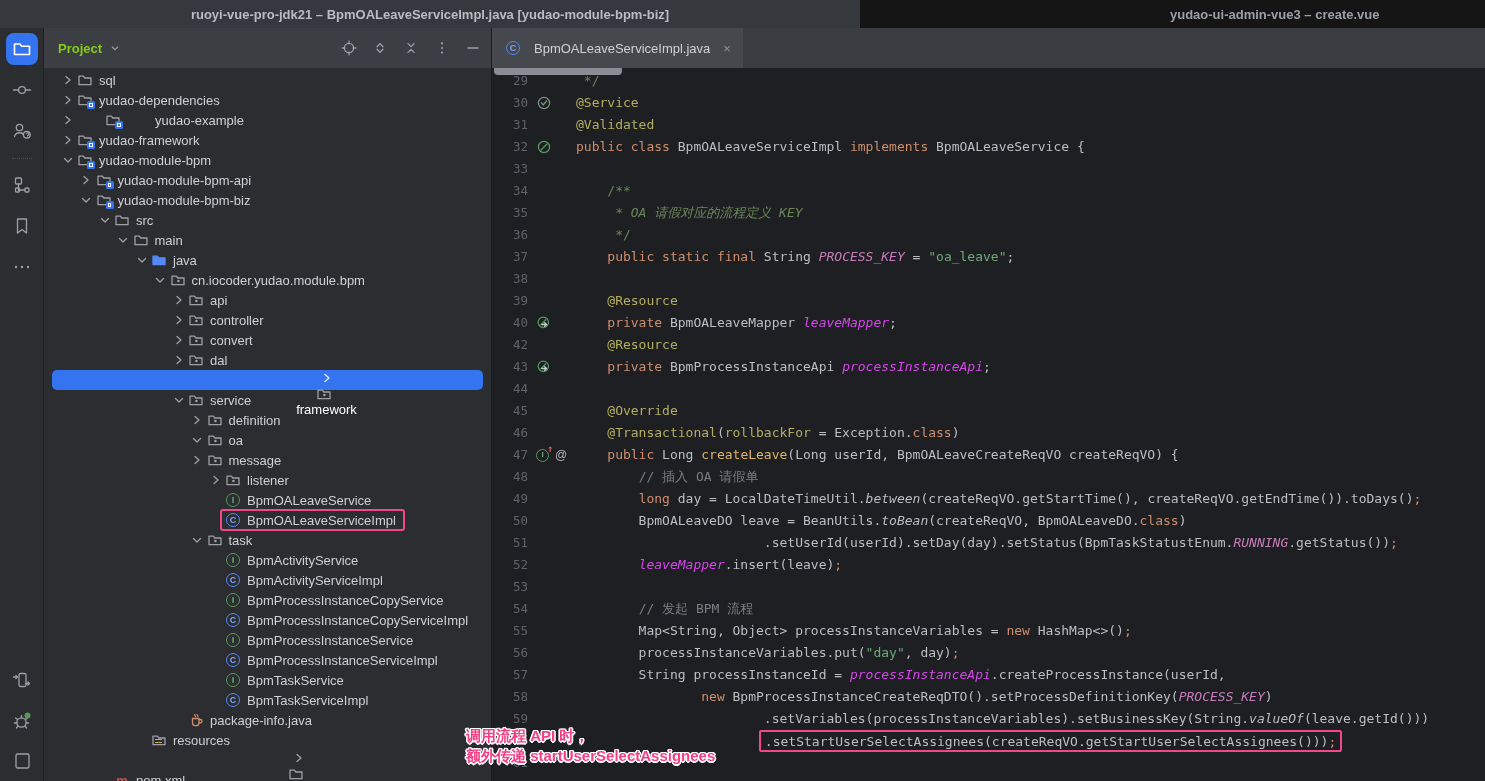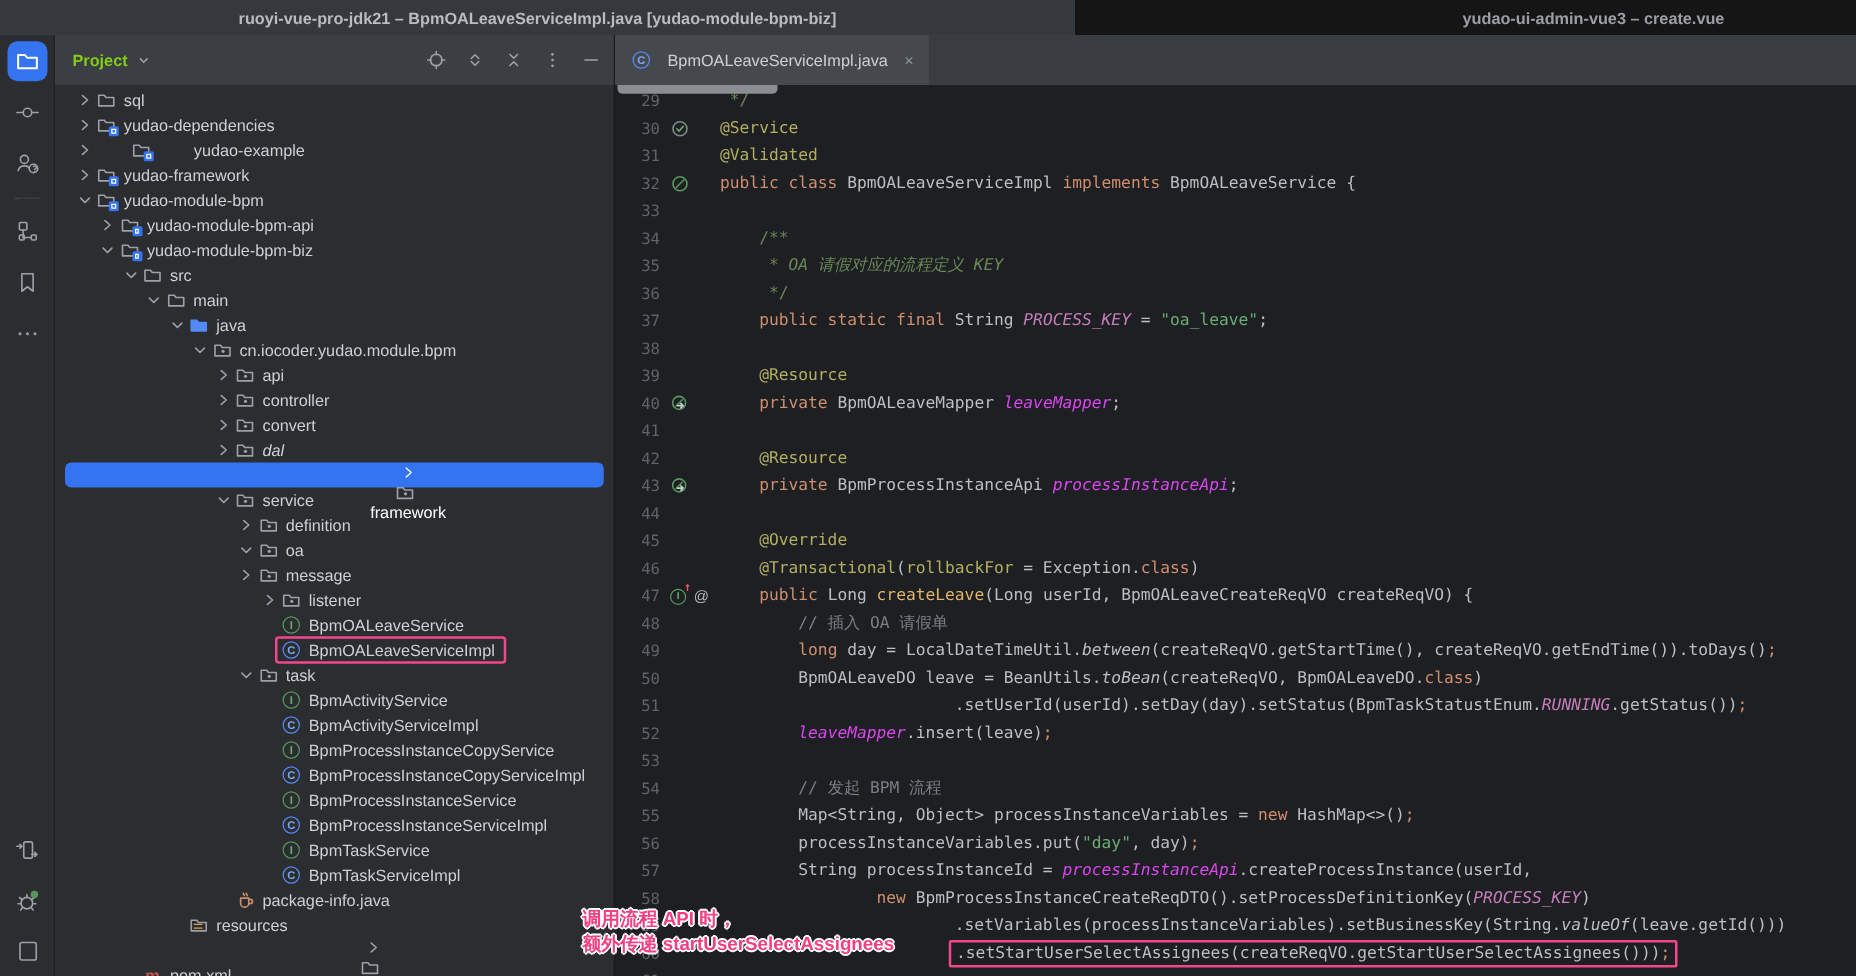--- a/index.html
+++ b/index.html
@@ -429,21 +429,21 @@
             <span class="tr-icon">
               <span style="color:#9DA0A8">
                 <svg width="16" height="16" viewBox="0 0 16 16" fill="none" stroke="currentColor" stroke-width="1.3" stroke-linejoin="round" stroke-linecap="round">
                   <path d="M2 12.7 V4.2 h4.4 l1.4 1.8 h6.2 v6.7 z"></path>
                   <circle cx="8.4" cy="9" r="1.3" fill="#9DA0A8" stroke="none"></circle>
                 </svg>
               </span>
             </span>
             <span>convert</span>
           </div>
-          <div class="tree-row" style="padding-left: 118px; font-style: italic;">
+          <div class="tree-row" style="padding-left: 118px;">
             <span class="tr-chev">
               <svg width="16" height="16" viewBox="0 0 16 16" fill="none" stroke="currentColor" stroke-width="1.3" stroke-linejoin="round" stroke-linecap="round">
                 <path d="M6 4.5 10 8 6 11.5"></path>
               </svg>
             </span>
             <span class="tr-icon">
               <span style="color:#9DA0A8">
                 <svg width="16" height="16" viewBox="0 0 16 16" fill="none" stroke="currentColor" stroke-width="1.3" stroke-linejoin="round" stroke-linecap="round">
                   <path d="M2 12.7 V4.2 h4.4 l1.4 1.8 h6.2 v6.7 z"></path>
                   <circle cx="8.4" cy="9" r="1.3" fill="#9DA0A8" stroke="none"></circle>
@@ -714,21 +714,20 @@
             <div class="code-line"><span class="lnum">35</span><span class="gicon"></span><span class="ctext"><span class="dci">     * OA 请假对应的流程定义 KEY</span></span></div>
             <div class="code-line"><span class="lnum">36</span><span class="gicon"></span><span class="ctext"><span class="dc">     */</span></span></div>
             <div class="code-line"><span class="lnum">37</span><span class="gicon"></span><span class="ctext"><span class="d">    </span><span class="k">public static final </span><span class="d">String </span><span class="ct">PROCESS_KEY</span><span class="d"> = </span><span class="s">"oa_leave"</span><span class="d">;</span></span></div>
             <div class="code-line"><span class="lnum">38</span><span class="gicon"></span><span class="ctext"></span></div>
             <div class="code-line"><span class="lnum">39</span><span class="gicon"></span><span class="ctext"><span class="d">    </span><span class="a">@Resource</span></span></div>
             <div class="code-line"><span class="lnum">40</span><span class="gicon"><span style="color:#57965C"><svg width="16" height="16" viewBox="0 0 16 16" fill="none" stroke="currentColor" stroke-width="1.3" stroke-linejoin="round" stroke-linecap="round">
                     <circle cx="7.3" cy="7.3" r="5.2"></circle>
                     <path d="M4.8 9.8 L9.8 4.8"></path>
                     <path d="M6 9.5 h4.5 m-1.8 -1.8 1.8 1.8 -1.8 1.8" stroke="#C8CCD2"></path>
                   </svg></span></span><span class="ctext"><span class="d">    </span><span class="k">private </span><span class="d">BpmOALeaveMapper </span><span class="f">leaveMapper</span><span class="d">;</span></span></div>
-            <div class="code-line"><span class="lnum">41</span><span class="gicon"></span><span class="ctext"></span></div>
             <div class="code-line"><span class="lnum">42</span><span class="gicon"></span><span class="ctext"><span class="d">    </span><span class="a">@Resource</span></span></div>
             <div class="code-line"><span class="lnum">43</span><span class="gicon"><span style="color:#57965C"><svg width="16" height="16" viewBox="0 0 16 16" fill="none" stroke="currentColor" stroke-width="1.3" stroke-linejoin="round" stroke-linecap="round">
                     <circle cx="7.3" cy="7.3" r="5.2"></circle>
                     <path d="M4.8 9.8 L9.8 4.8"></path>
                     <path d="M6 9.5 h4.5 m-1.8 -1.8 1.8 1.8 -1.8 1.8" stroke="#C8CCD2"></path>
                   </svg></span></span><span class="ctext"><span class="d">    </span><span class="k">private </span><span class="d">BpmProcessInstanceApi </span><span class="f">processInstanceApi</span><span class="d">;</span></span></div>
             <div class="code-line"><span class="lnum">44</span><span class="gicon"></span><span class="ctext"></span></div>
             <div class="code-line"><span class="lnum">45</span><span class="gicon"></span><span class="ctext"><span class="d">    </span><span class="a">@Override</span></span></div>
             <div class="code-line"><span class="lnum">46</span><span class="gicon"></span><span class="ctext"><span class="d">    </span><span class="a">@Transactional</span><span class="d">(</span><span class="a">rollbackFor</span><span class="d"> = Exception.</span><span class="k">class</span><span class="d">)</span></span></div>
             <div class="code-line"><span class="lnum">47</span><span class="gicon"><span class="gi-ring">I</span><span class="gi-up">↑</span><span class="gi-at">@</span></span><span class="ctext"><span class="d">    </span><span class="k">public </span><span class="d">Long </span><span class="m">createLeave</span><span class="d">(Long userId, BpmOALeaveCreateReqVO createReqVO) {</span></span></div>

